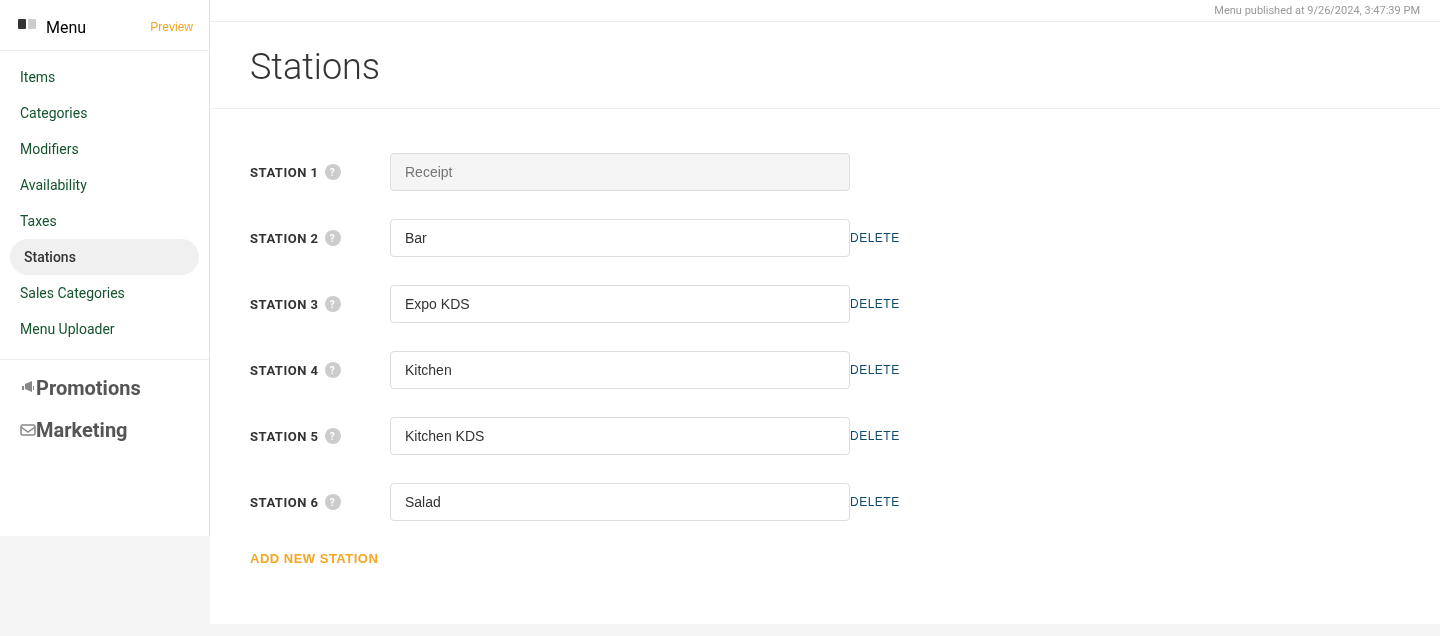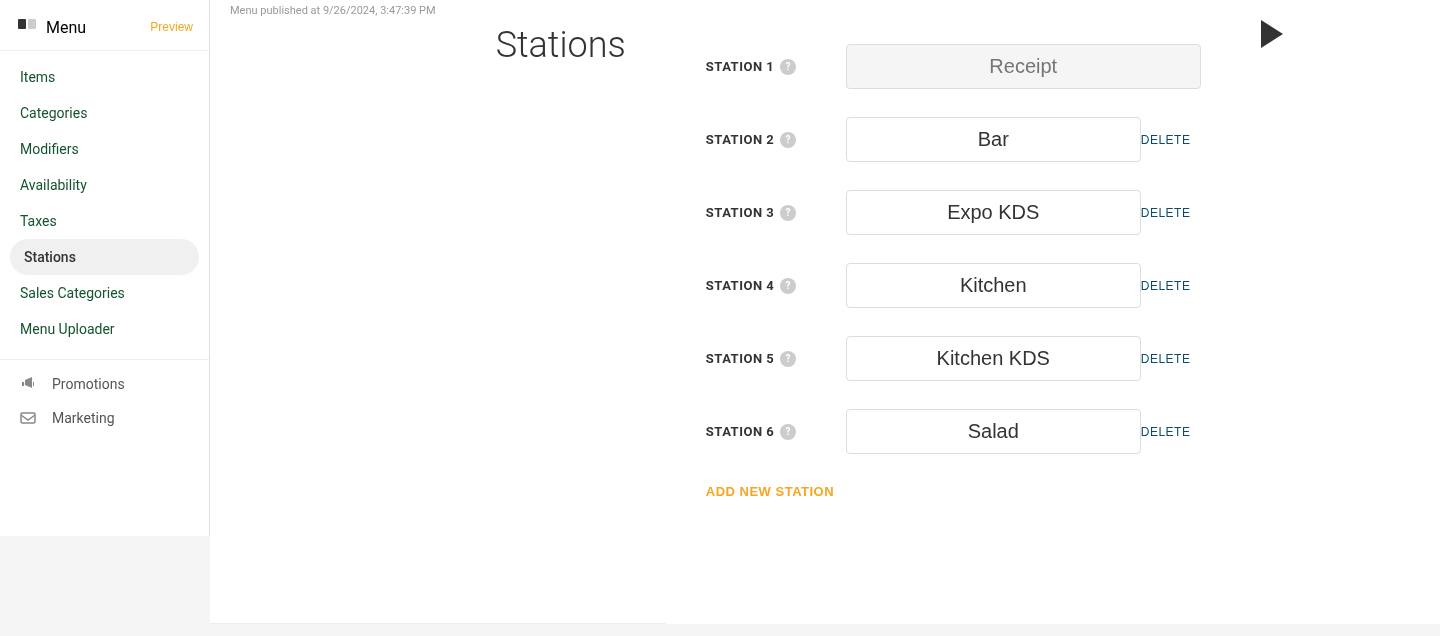--- a/index.html
+++ b/index.html
@@ -62,33 +62,33 @@
       color: #333;
     }
     .sidebar-divider {
       height: 1px;
       background: #eee;
       margin: 4px 0;
     }
     .sidebar-section-header {
       display: flex;
       align-items: center;
-      gap: 16px;
+      gap: 0;
       padding: 12px 20px 6px 20px;
       color: #555;
-      font-size: 14px;
-      font-weight: 400;
+      font-size: 20px;
+      font-weight: 700;
     }
 
     
     .main {
       flex: 1;
       background: #fff;
       display: flex;
-      flex-direction: row;
+      flex-direction: column;
       height: 624px;
       overflow-y: auto;
     }
     .main-header {
       display: flex;
       justify-content: flex-end;
       padding: 4px 20px;
       font-size: 11px;
       color: #999;
       border-bottom: 1px solid #eee;
@@ -135,24 +135,23 @@
       cursor: pointer;
       font-weight: 700;
       flex-shrink: 0;
     }
     .station-input {
       flex: 1;
       max-width: 460px;
       padding: 10px 14px;
       border: 1px solid #ddd;
       border-radius: 4px;
-      font-size: 20px;
+      font-size: 14px;
       color: #333;
       outline: none;
-      text-align: center;
     }
     .station-input:disabled {
       background: #f5f5f5;
       color: #aaa;
     }
     .delete-btn {
       background: none;
       border: none;
       color: #0c4a6e;
       font-size: 12px;

